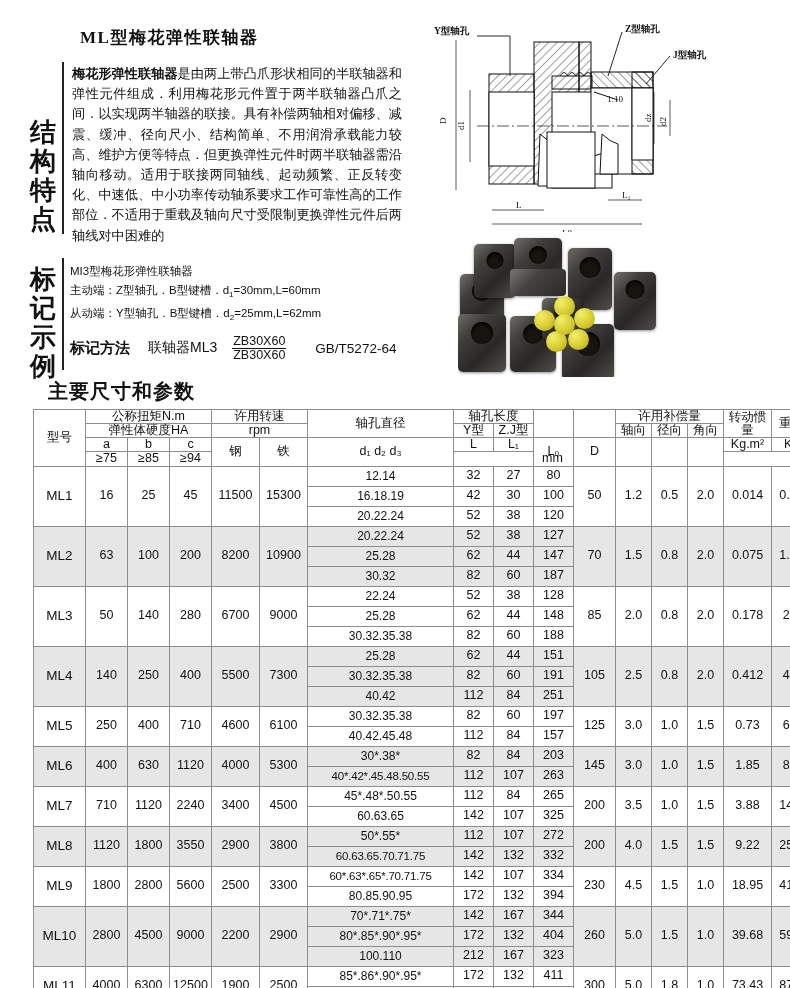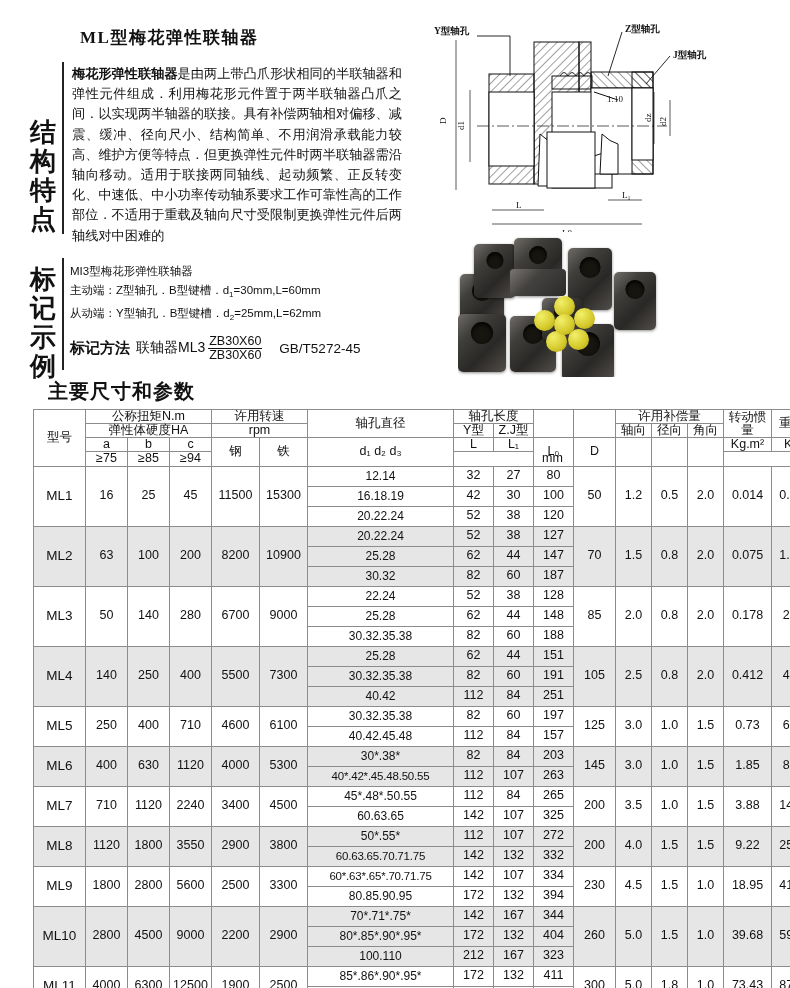--- a/index.html
+++ b/index.html
@@ -34,21 +34,21 @@
 
   #struct-text{
     position:absolute;left:72px;top:64px;width:330px;
     font-size:13.2px;line-height:20.2px;text-align:justify;
   }
   #struct-text b{font-weight:bold;}
 
   #mark-block{position:absolute;left:70px;top:262px;width:350px;}
   #mark-block .m-line{font-size:11.5px;line-height:19px;}
   #mark-block .m-line sub{font-size:8px;}
-  #mark-method{margin-top:7px;font-size:14px;display:flex;align-items:center;gap:0;}
+  #mark-method{margin-top:7px;font-size:14px;display:flex;align-items:center;gap:12px;}
   #mark-method .mm-h{font-weight:bold;font-size:15px;margin-right:6px;}
   .frac{display:inline-flex;flex-direction:column;align-items:flex-end;vertical-align:middle;
         line-height:1.05;font-size:12.5px;margin:0 3px;}
   .frac .num{border-bottom:1.3px solid #111;padding:0 1px;}
   .frac .den{padding:0 1px;}
   #mark-method .gbt{margin-left:14px;font-size:13.5px;}
 
   
   #drawing{position:absolute;left:432px;top:14px;width:350px;height:230px;}
   #drawing svg{display:block;}
@@ -106,21 +106,21 @@
     <div class="m-line">MI3型梅花形弹性联轴器</div>
     <div class="m-line"><span>主动端：Z型轴孔．B型键槽．d</span><sub>1</sub><span>=30mm,L=60mm</span></div>
     <div class="m-line"><span>从动端：Y型轴孔．B型键槽．d</span><sub>2</sub><span>=25mm,L=62mm</span></div>
     <div id="mark-method">
       <span class="mm-h">标记方法</span>
       <span>联轴器ML3</span>
       <span class="frac">
         <span class="num">ZB30X60</span>
         <span class="den">ZB30X60</span>
       </span>
-      <span class="gbt">GB/T5272-45</span>
+      <span class="gbt">GB/T5272-64</span>
     </div>
   </div>
 
   <div id="drawing">
     <svg width="350" height="230" viewBox="0 0 350 230">
       <defs>
         <pattern id="hatchR" width="6" height="6" patternTransform="rotate(45)" patternUnits="userSpaceOnUse">
           <line x1="0" y1="0" x2="0" y2="6" stroke="#111" stroke-width="0.8"></line>
         </pattern>
         <pattern id="hatchL" width="6" height="6" patternTransform="rotate(-45)" patternUnits="userSpaceOnUse">

